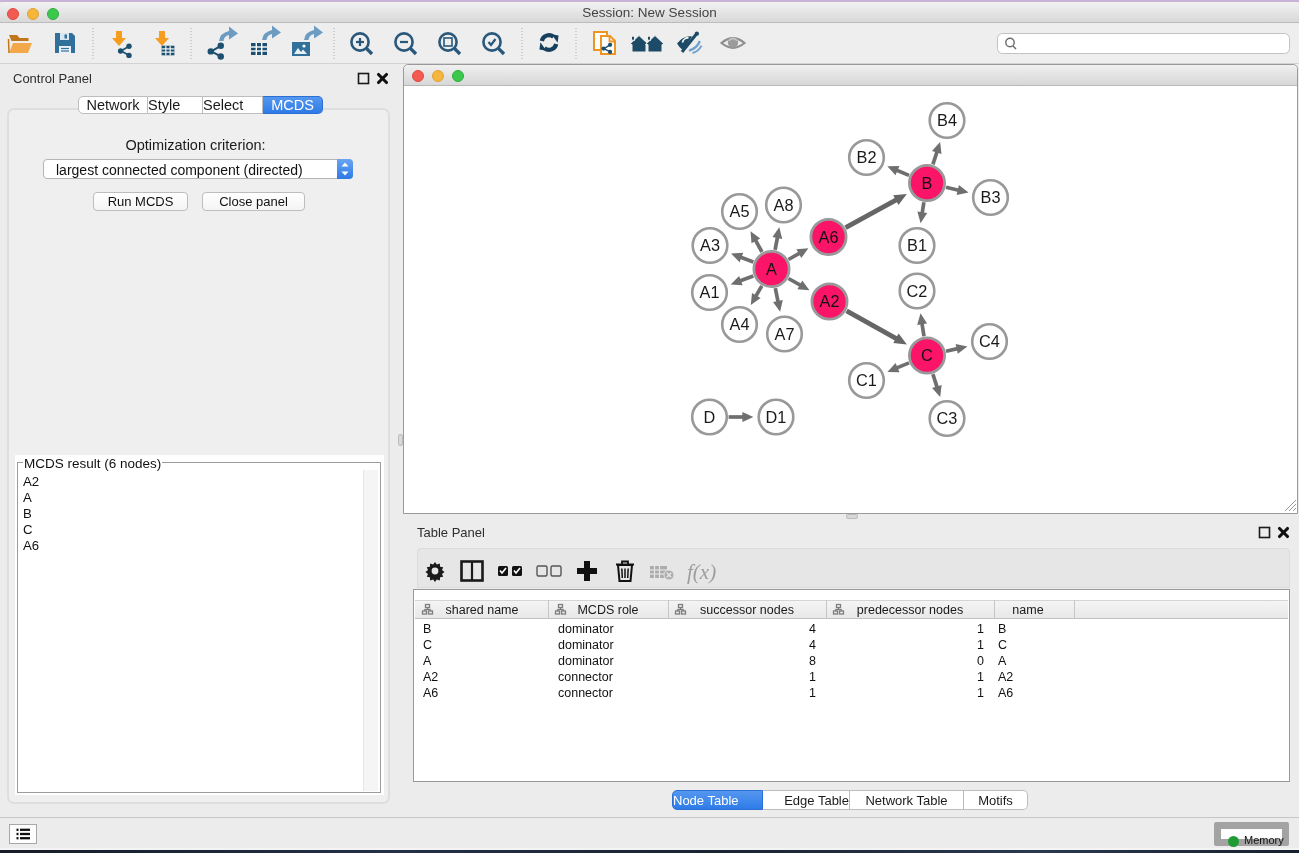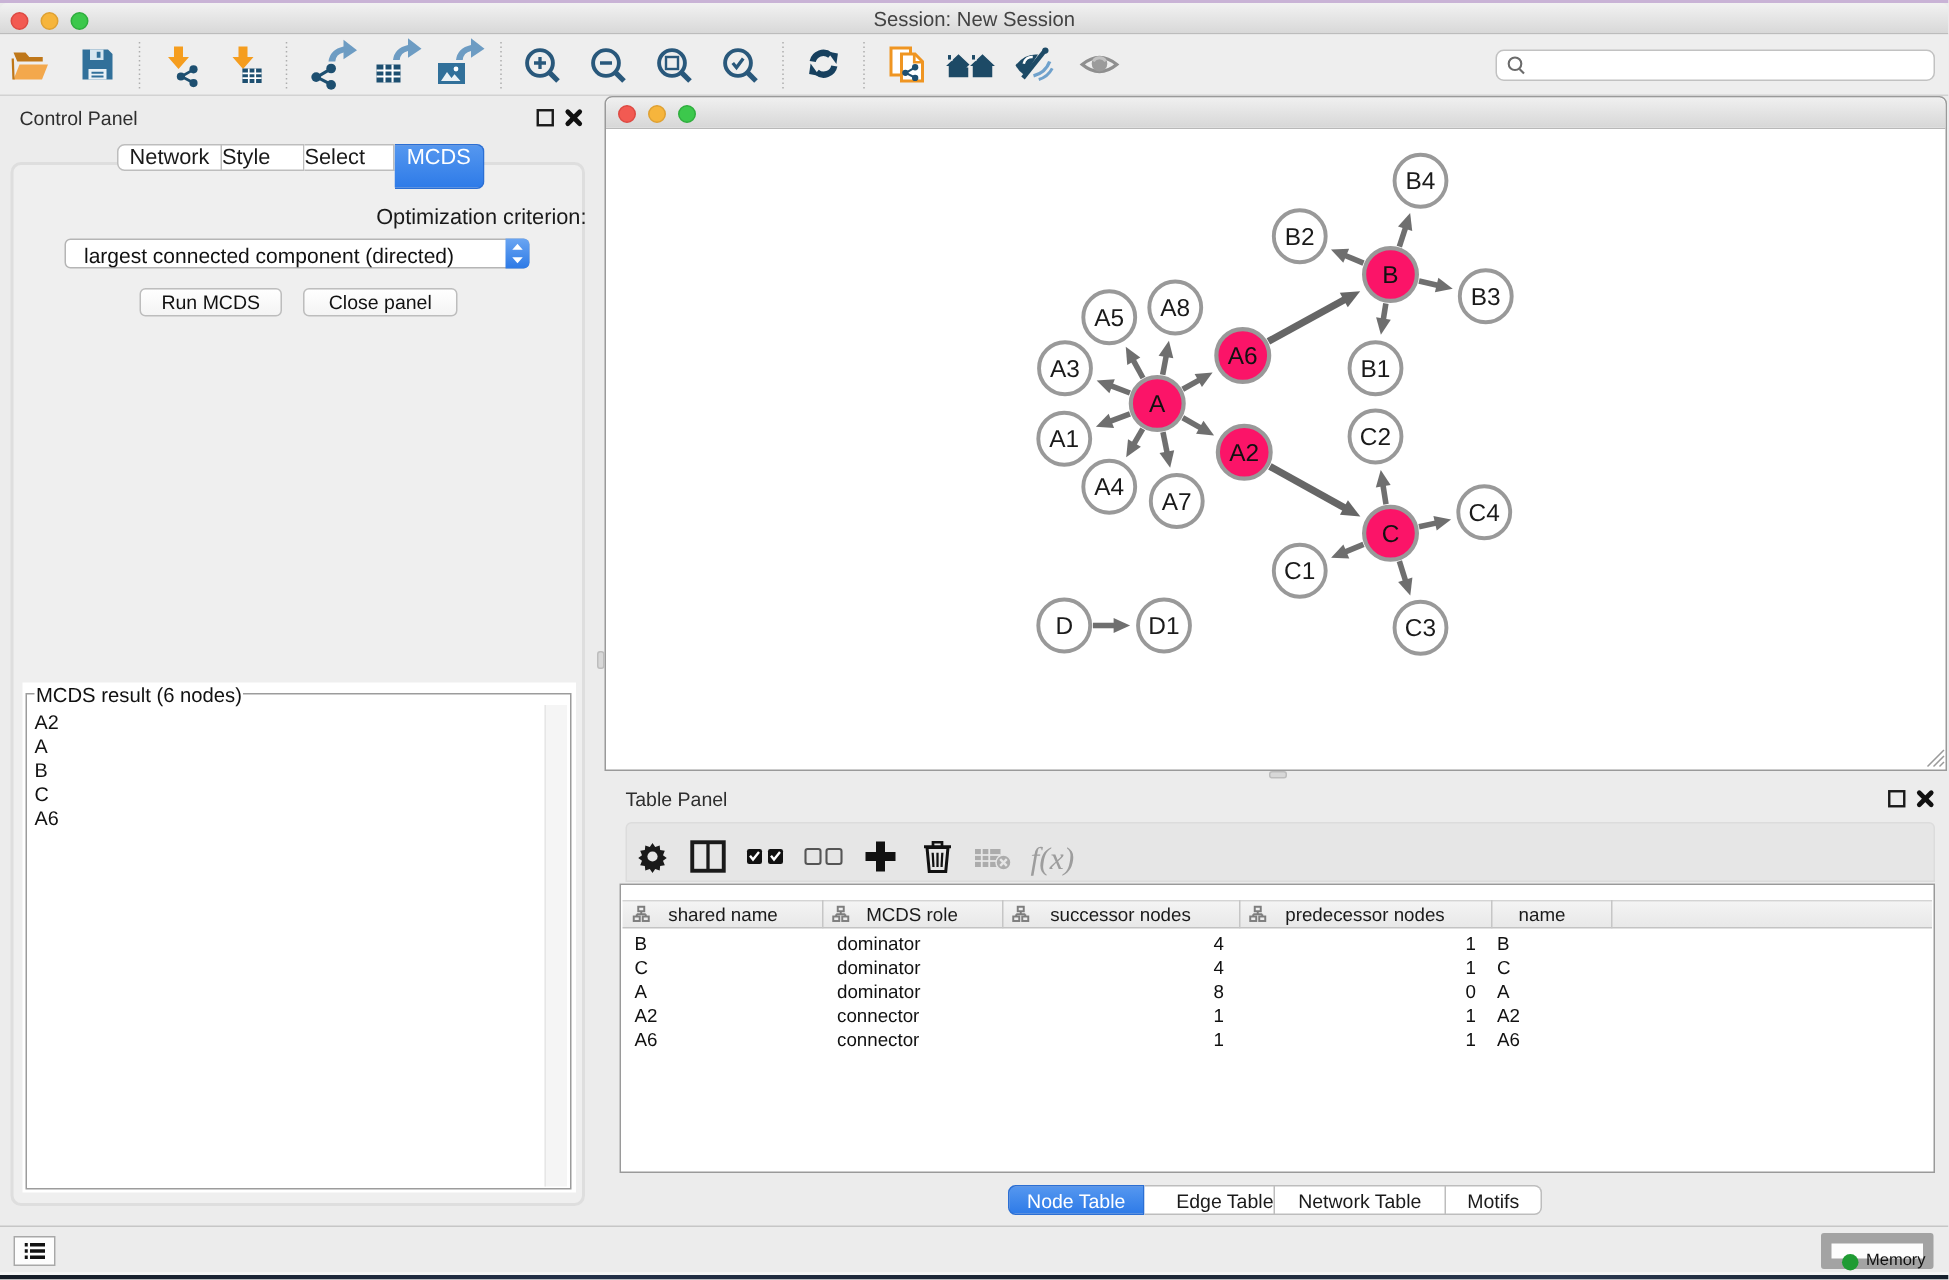--- a/index.html
+++ b/index.html
@@ -177,23 +177,23 @@
       <line x1="29.5" y1="2.5" x2="21.5" y2="10.5"></line>
     </g>
 </svg>
 
 <div class="abs" style="left:7px;top:108px;width:383px;height:696px;border:2px solid #dedede;border-radius:7px;background:#efefef"></div>
 
 <div class="abs" style="left:78px;top:96px;width:245px;height:18px">
  <div class="abs" style="left:0;top:0;width:70px;height:18px;background:#fff;border:1px solid #bdbdbd;border-radius:5px 0 0 5px;font-size:14.5px;color:#1a1a1a;text-align:center;line-height:17px">Network</div>
  <div class="abs" style="left:70px;top:0;width:55px;height:18px;background:#fff;border:1px solid #bdbdbd;border-left:none;font-size:14.5px;color:#1a1a1a;text-align:left;line-height:17px">Style</div>
  <div class="abs" style="left:125px;top:0;width:60px;height:18px;background:#fff;border:1px solid #bdbdbd;border-left:none;font-size:14.5px;color:#1a1a1a;line-height:17px">Select</div>
- <div class="abs" style="left:185px;top:0;width:60px;height:30px;background:linear-gradient(#5597ef,#2e7be8);border:1px solid #2b6fd4;border-left:none;border-radius:0 5px 5px 0;font-size:14.5px;color:#fff;text-align:center;line-height:17px">MCDS</div>
-</div>
-<div class="abs" style="left:0;top:137px;width:391px;text-align:right;font-size:14.5px;color:#1a1a1a">
+ <div class="abs" style="left:185px;top:0;width:60px;height:18px;background:linear-gradient(#5597ef,#2e7be8);border:1px solid #2b6fd4;border-left:none;border-radius:0 5px 5px 0;font-size:14.5px;color:#fff;text-align:center;line-height:17px">MCDS</div>
+</div>
+<div class="abs" style="left:0;top:137px;width:391px;text-align:center;font-size:14.5px;color:#1a1a1a">
     <div style="width:391px">Optimization criterion:</div>
   </div>
 
 <div class="abs" style="left:43px;top:159px;width:310px;height:20px;background:#fff;border:1px solid #b5b5b5;border-radius:4px">
  <div class="abs" style="left:12px;top:2px;font-size:14px;color:#111">largest connected component (directed)</div>
  <div class="abs" style="right:-1px;top:-1px;width:16px;height:20px;background:linear-gradient(#6aa5f2,#2d7ae6);border-radius:0 4px 4px 0"></div>
  <svg class="abs" style="right:-1px;top:-1px" width="16" height="20">
       <path d="M8,3.5 L11.5,7.5 h-7 z" fill="#fff"></path>
       <path d="M8,16.5 L11.5,12.5 h-7 z" fill="#fff"></path>
     </svg>
@@ -433,21 +433,21 @@
       <text x="583" y="61">A2</text>
 <text x="8" y="77">A6</text>
       <text x="143" y="77">connector</text>
       <text x="401" y="77" text-anchor="end">1</text>
       <text x="569" y="77" text-anchor="end">1</text>
       <text x="583" y="77">A6</text>
 </g>
 </svg>
 
 <div class="abs" style="left:672px;top:790px;height:20px">
- <div class="abs" style="left:0;top:0;width:91px;height:20px;background:linear-gradient(#5597ef,#2e7be8);border:1px solid #2b6fd4;border-radius:5px 0 0 5px;font-size:13px;color:#fff;text-align:center;line-height:19px">Node Table</div>
+ <div class="abs" style="left:0;top:0;width:91px;height:20px;background:linear-gradient(#5597ef,#2e7be8);border:1px solid #2b6fd4;border-radius:5px 0 0 5px;font-size:13px;color:#fff;line-height:19px">Node Table</div>
  <div class="abs" style="left:91px;top:0;width:87px;height:20px;background:#fff;border:1px solid #bdbdbd;border-left:none;font-size:13px;color:#1a1a1a;text-align:right;line-height:19px">Edge Table</div>
  <div class="abs" style="left:178px;top:0;width:114px;height:20px;background:#fff;border:1px solid #bdbdbd;border-left:none;font-size:13px;color:#1a1a1a;text-align:center;line-height:19px">Network Table</div>
  <div class="abs" style="left:292px;top:0;width:64px;height:20px;background:#fff;border:1px solid #bdbdbd;border-left:none;border-radius:0 5px 5px 0;font-size:13px;color:#1a1a1a;text-align:center;line-height:19px">Motifs</div>
 </div>
 
 <div class="abs" style="left:0;top:817px;width:1299px;height:31px;background:#ececec;border-top:1px solid #c6c6c6"></div>
 <div class="abs" style="left:9px;top:824px;width:28px;height:20px;background:#fdfdfd;border:1px solid #a8a8a8"></div>
 <svg class="abs" style="left:9px;top:824px" width="28" height="20">
     <g stroke="#111" stroke-width="2.3">
       <line x1="7.5" y1="5.8" x2="9.5" y2="5.8"></line>

